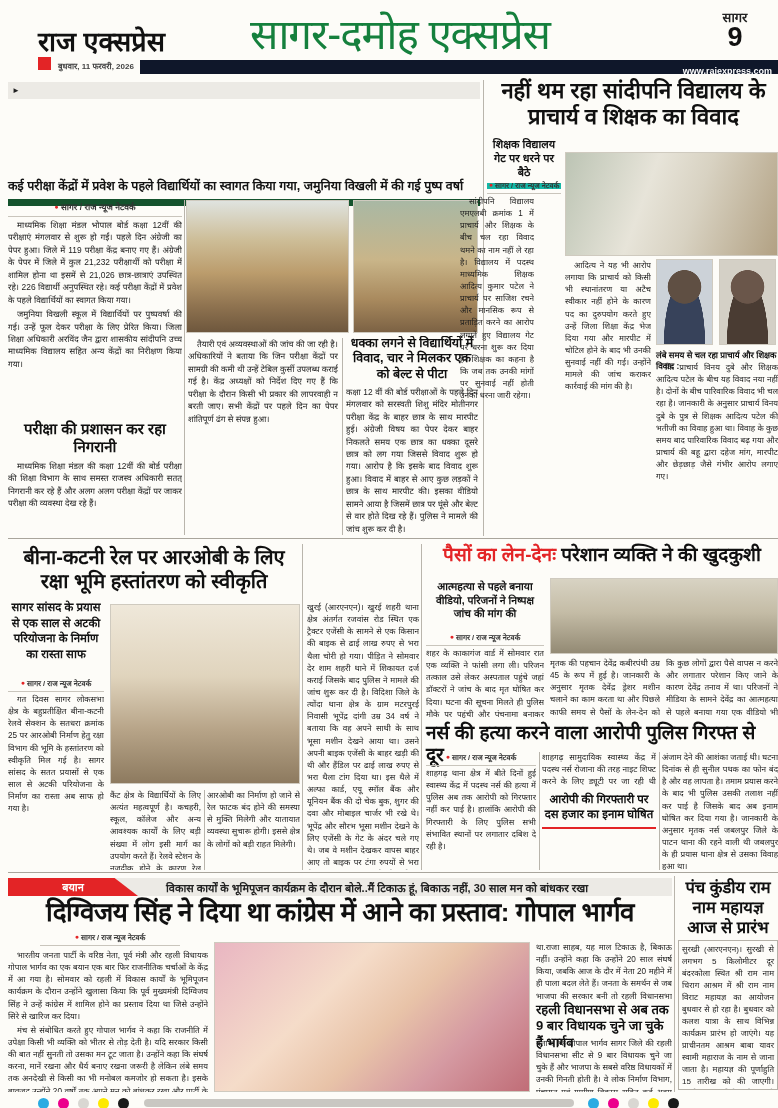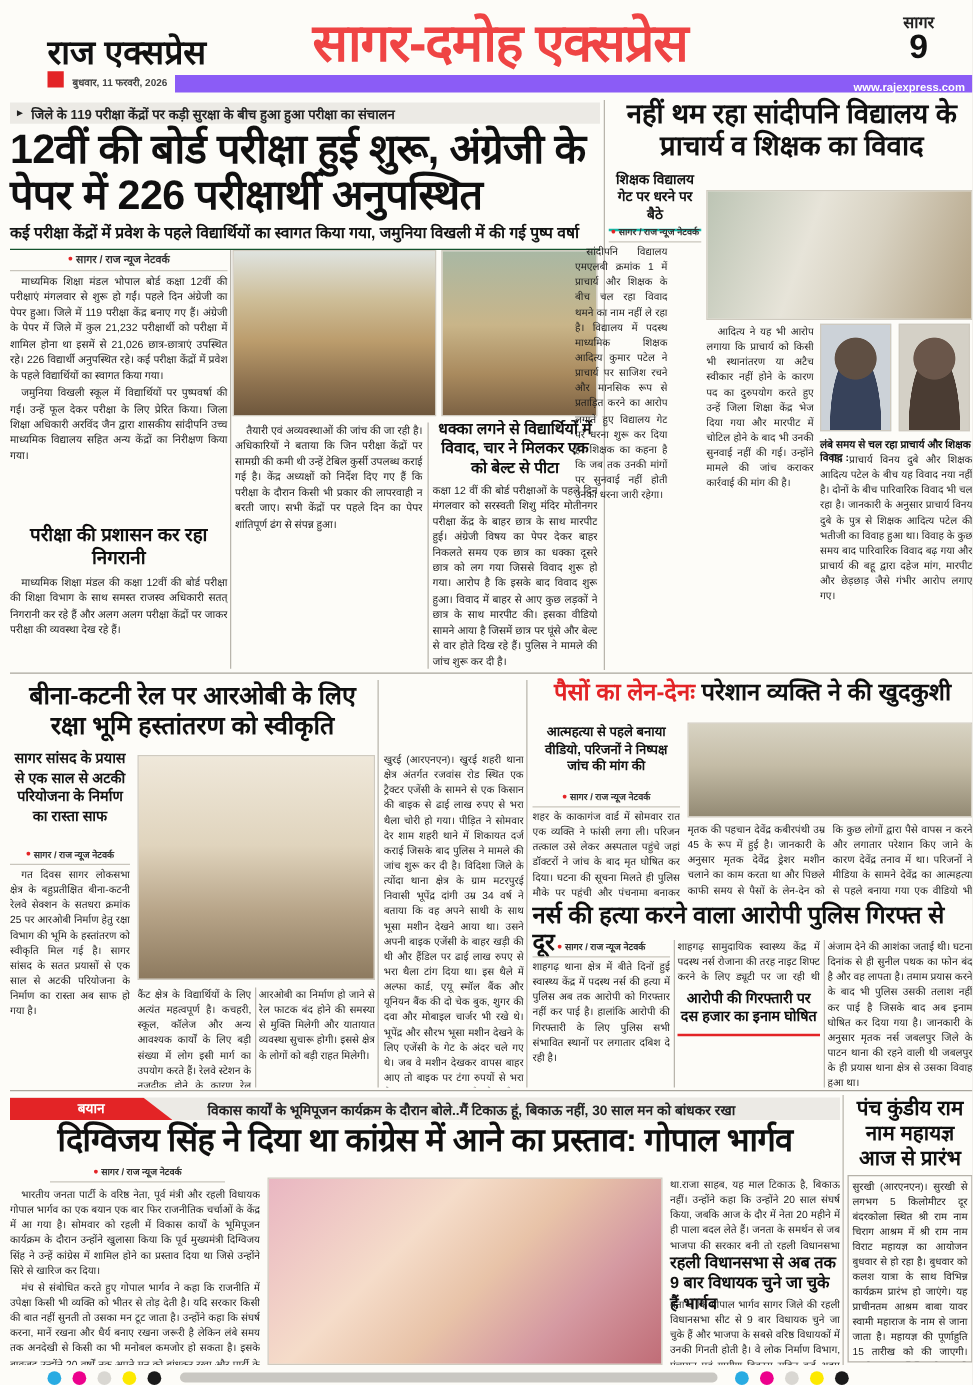--- a/index.html
+++ b/index.html
@@ -24,33 +24,31 @@
   .regbar { height:8px; border-radius:4px; background:#c9c7c2; display:inline-block; vertical-align:2px; }
 </style>
 </head>
 <body>
 
 <div class="page">
 
   <div class="abs" style="left:38px;top:22px;font-size:27px;font-weight:800;color:#111;">राज एक्सप्रेस</div>
   <div class="abs" style="left:38px;top:57px;width:13px;height:13px;background:#e32426;"></div>
   <div class="abs" style="left:58px;top:60px;font-size:8px;font-weight:bold;color:#444;">बुधवार, 11 फरवरी, 2026</div>
-  <div class="abs" style="left:185px;top:4px;width:430px;text-align:center;font-size:42px;font-weight:700;color:#ef4444;letter-spacing:-1px;">सागर-दमोह एक्सप्रेस</div>
+  <div class="abs" style="left:185px;top:4px;width:430px;text-align:center;font-size:42px;font-weight:400;color:#15803d;letter-spacing:-1px;">सागर-दमोह एक्सप्रेस</div>
   <div class="abs" style="left:700px;top:8px;width:70px;text-align:center;font-size:13px;font-weight:bold;color:#222;">सागर</div>
   <div class="abs" style="left:700px;top:22px;width:70px;text-align:center;font-size:27px;font-weight:800;color:#111;">9</div>
-  <div class="abs" style="left:140px;top:60px;width:638px;height:14px;background:#8b5cf6;text-align:right;">
+  <div class="abs" style="left:140px;top:60px;width:638px;height:14px;background:#0f172a;text-align:right;">
     <span style="color:#fff;font-size:9px;font-weight:bold;line-height:14px;padding-right:6px;display:inline-block;">www.rajexpress.com</span>
   </div>
 
   <div class="abs kickerbar" style="left:8px;top:82px;width:472px;height:17px;padding-left:4px;font-size:10.5px;">
     <span style="font-size:8px;margin-right:5px;">►</span>
-    <span>जिले के 119 परीक्षा केंद्रों पर कड़ी सुरक्षा के बीच हुआ हुआ परीक्षा का संचालन</span>
   </div>
-  <div class="abs hl" style="left:8px;top:100px;width:472px;font-size:33px;line-height:1.13;letter-spacing:-0.5px;">12वीं की बोर्ड परीक्षा हुई शुरू, अंग्रेजी के पेपर में 226 परीक्षार्थी अनुपस्थित</div>
-  <div class="abs deck" style="left:8px;top:177px;width:472px;font-size:12.5px;border-bottom:1px solid #14532d;padding-bottom:5px;">कई परीक्षा केंद्रों में प्रवेश के पहले विद्यार्थियों का स्वागत किया गया, जमुनिया विखली में की गई पुष्प वर्षा</div>
+  <div class="abs deck" style="left:8px;top:177px;width:472px;font-size:12.5px;border-bottom:7px solid #14532d;padding-bottom:5px;">कई परीक्षा केंद्रों में प्रवेश के पहले विद्यार्थियों का स्वागत किया गया, जमुनिया विखली में की गई पुष्प वर्षा</div>
 
   <div class="abs byline" style="left:8px;top:201px;width:174px;">
     <span class="dot">●</span>
     <span>सागर / राज न्यूज नेटवर्क</span>
   </div>
   <div class="abs body" style="left:8px;top:219px;width:174px;height:198px;">
     <p>माध्यमिक शिक्षा मंडल भोपाल बोर्ड कक्षा 12वीं की परीक्षाएं मंगलवार से शुरू हो गईं। पहले दिन अंग्रेजी का पेपर हुआ। जिले में 119 परीक्षा केंद्र बनाए गए हैं। अंग्रेजी के पेपर में जिले में कुल 21,232 परीक्षार्थी को परीक्षा में शामिल होना था इसमें से 21,026 छात्र-छात्राएं उपस्थित रहे। 226 विद्यार्थी अनुपस्थित रहे। कई परीक्षा केंद्रों में प्रवेश के पहले विद्यार्थियों का स्वागत किया गया।</p>
     <p>जमुनिया विखली स्कूल में विद्यार्थियों पर पुष्पवर्षा की गई। उन्हें फूल देकर परीक्षा के लिए प्रेरित किया। जिला शिक्षा अधिकारी अरविंद जैन द्वारा शासकीय सांदीपनि उच्च माध्यमिक विद्यालय सहित अन्य केंद्रों का निरीक्षण किया गया।</p>
   </div>
   <div class="abs crosshead" style="left:8px;top:420px;width:174px;font-size:15px;line-height:1.2;">परीक्षा की प्रशासन कर रहा निगरानी</div>
@@ -67,21 +65,21 @@
   <div class="abs body" style="left:188px;top:338px;width:150px;height:197px;">
     <p>तैयारी एवं अव्यवस्थाओं की जांच की जा रही है। अधिकारियों ने बताया कि जिन परीक्षा केंद्रों पर सामग्री की कमी थी उन्हें टेबिल कुर्सी उपलब्ध कराई गई है। केंद्र अध्यक्षों को निर्देश दिए गए हैं कि परीक्षा के दौरान किसी भी प्रकार की लापरवाही न बरती जाए। सभी केंद्रों पर पहले दिन का पेपर शांतिपूर्ण ढंग से संपन्न हुआ।</p>
   </div>
   <div class="abs" style="left:346px;top:336px;width:132px;height:199px;overflow:hidden;">
     <div class="crosshead" style="font-size:12.5px;line-height:1.22;margin-bottom:4px;">धक्का लगने से विद्यार्थियों में विवाद, चार ने मिलकर एक को बेल्ट से पीटा</div>
     <div class="body" style="width:132px;">कक्षा 12 वीं की बोर्ड परीक्षाओं के पहले दिन मंगलवार को सरस्वती शिशु मंदिर मोतीनगर परीक्षा केंद्र के बाहर छात्र के साथ मारपीट हुई। अंग्रेजी विषय का पेपर देकर बाहर निकलते समय एक छात्र का धक्का दूसरे छात्र को लग गया जिससे विवाद शुरू हो गया। आरोप है कि इसके बाद विवाद शुरू हुआ। विवाद में बाहर से आए कुछ लड़कों ने छात्र के साथ मारपीट की। इसका वीडियो सामने आया है जिसमें छात्र पर घूंसे और बेल्ट से वार होते दिख रहे हैं। पुलिस ने मामले की जांच शुरू कर दी है।</div>
   </div>
 
   <div class="abs vrule" style="left:483px;top:80px;height:456px;"></div>
   <div class="abs hl" style="left:489px;top:78px;width:289px;font-size:22px;line-height:1.18;text-align:center;">नहीं थम रहा सांदीपनि विद्यालय के प्राचार्य व शिक्षक का विवाद</div>
-  <div class="abs" style="left:487px;top:138px;width:74px;text-align:center;font-size:11px;font-weight:800;color:#111;line-height:1.25;border-bottom:2px solid #14b8a6;padding-bottom:4px;">शिक्षक विद्यालय गेट पर धरने पर बैठे</div>
+  <div class="abs" style="left:487px;top:138px;width:74px;text-align:center;font-size:11px;font-weight:800;color:#111;line-height:1.25;border-bottom:6px solid #14b8a6;padding-bottom:4px;">शिक्षक विद्यालय गेट पर धरने पर बैठे</div>
   <div class="abs byline" style="left:487px;top:180px;width:74px;font-size:7.4px;">
     <span class="dot">●</span>
     <span>सागर / राज न्यूज नेटवर्क</span>
   </div>
   <div class="abs body" style="left:460px;top:196px;width:74px;height:339px;font-size:8.2px;">
     <p>सांदीपनि विद्यालय एमएलबी क्रमांक 1 में प्राचार्य और शिक्षक के बीच चल रहा विवाद थमने का नाम नहीं ले रहा है। विद्यालय में पदस्थ माध्यमिक शिक्षक आदित्य कुमार पटेल ने प्राचार्य पर साजिश रचने और मानसिक रूप से प्रताड़ित करने का आरोप लगाते हुए विद्यालय गेट पर धरना शुरू कर दिया है। शिक्षक का कहना है कि जब तक उनकी मांगों पर सुनवाई नहीं होती उनका धरना जारी रहेगा।</p>
   </div>
 
   <div class="abs photo" style="left:565px;top:152px;width:213px;height:104px;background:linear-gradient(110deg,#bcc4b4 0%,#e7e4d9 38%,#d8d2c2 60%,#b2a183 100%);"></div>
   <div class="abs body" style="left:565px;top:260px;width:86px;height:275px;font-size:8.2px;">

